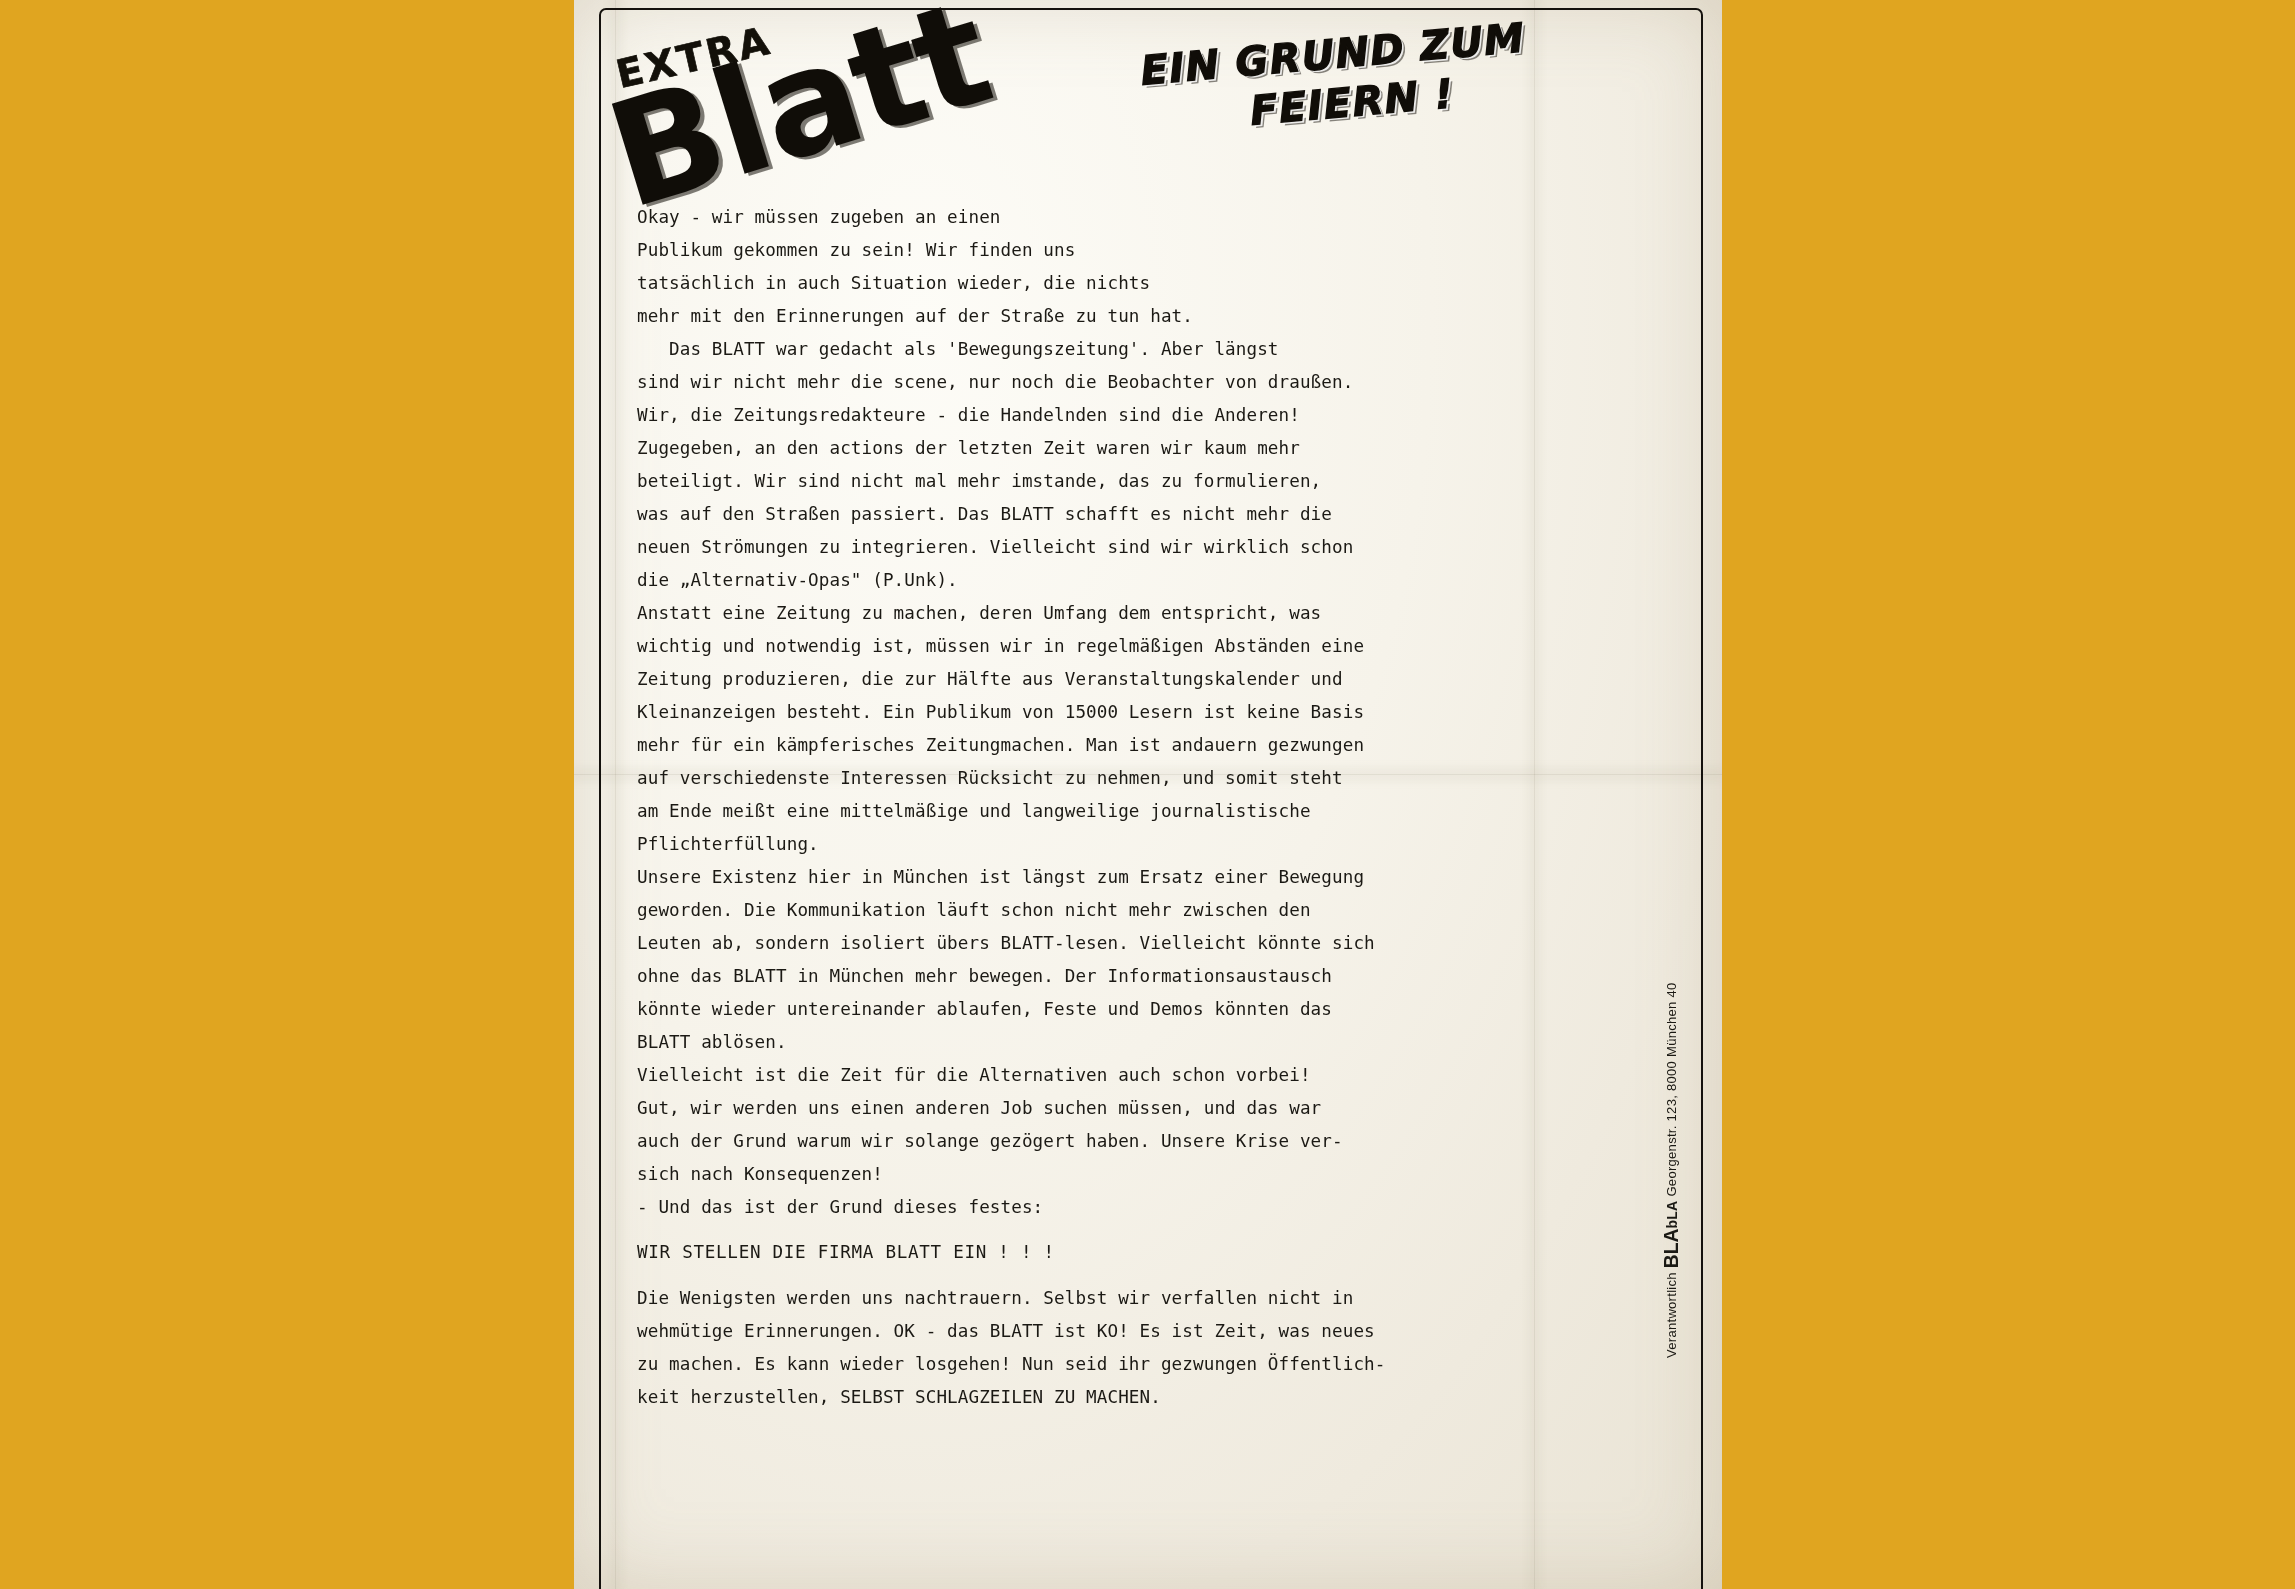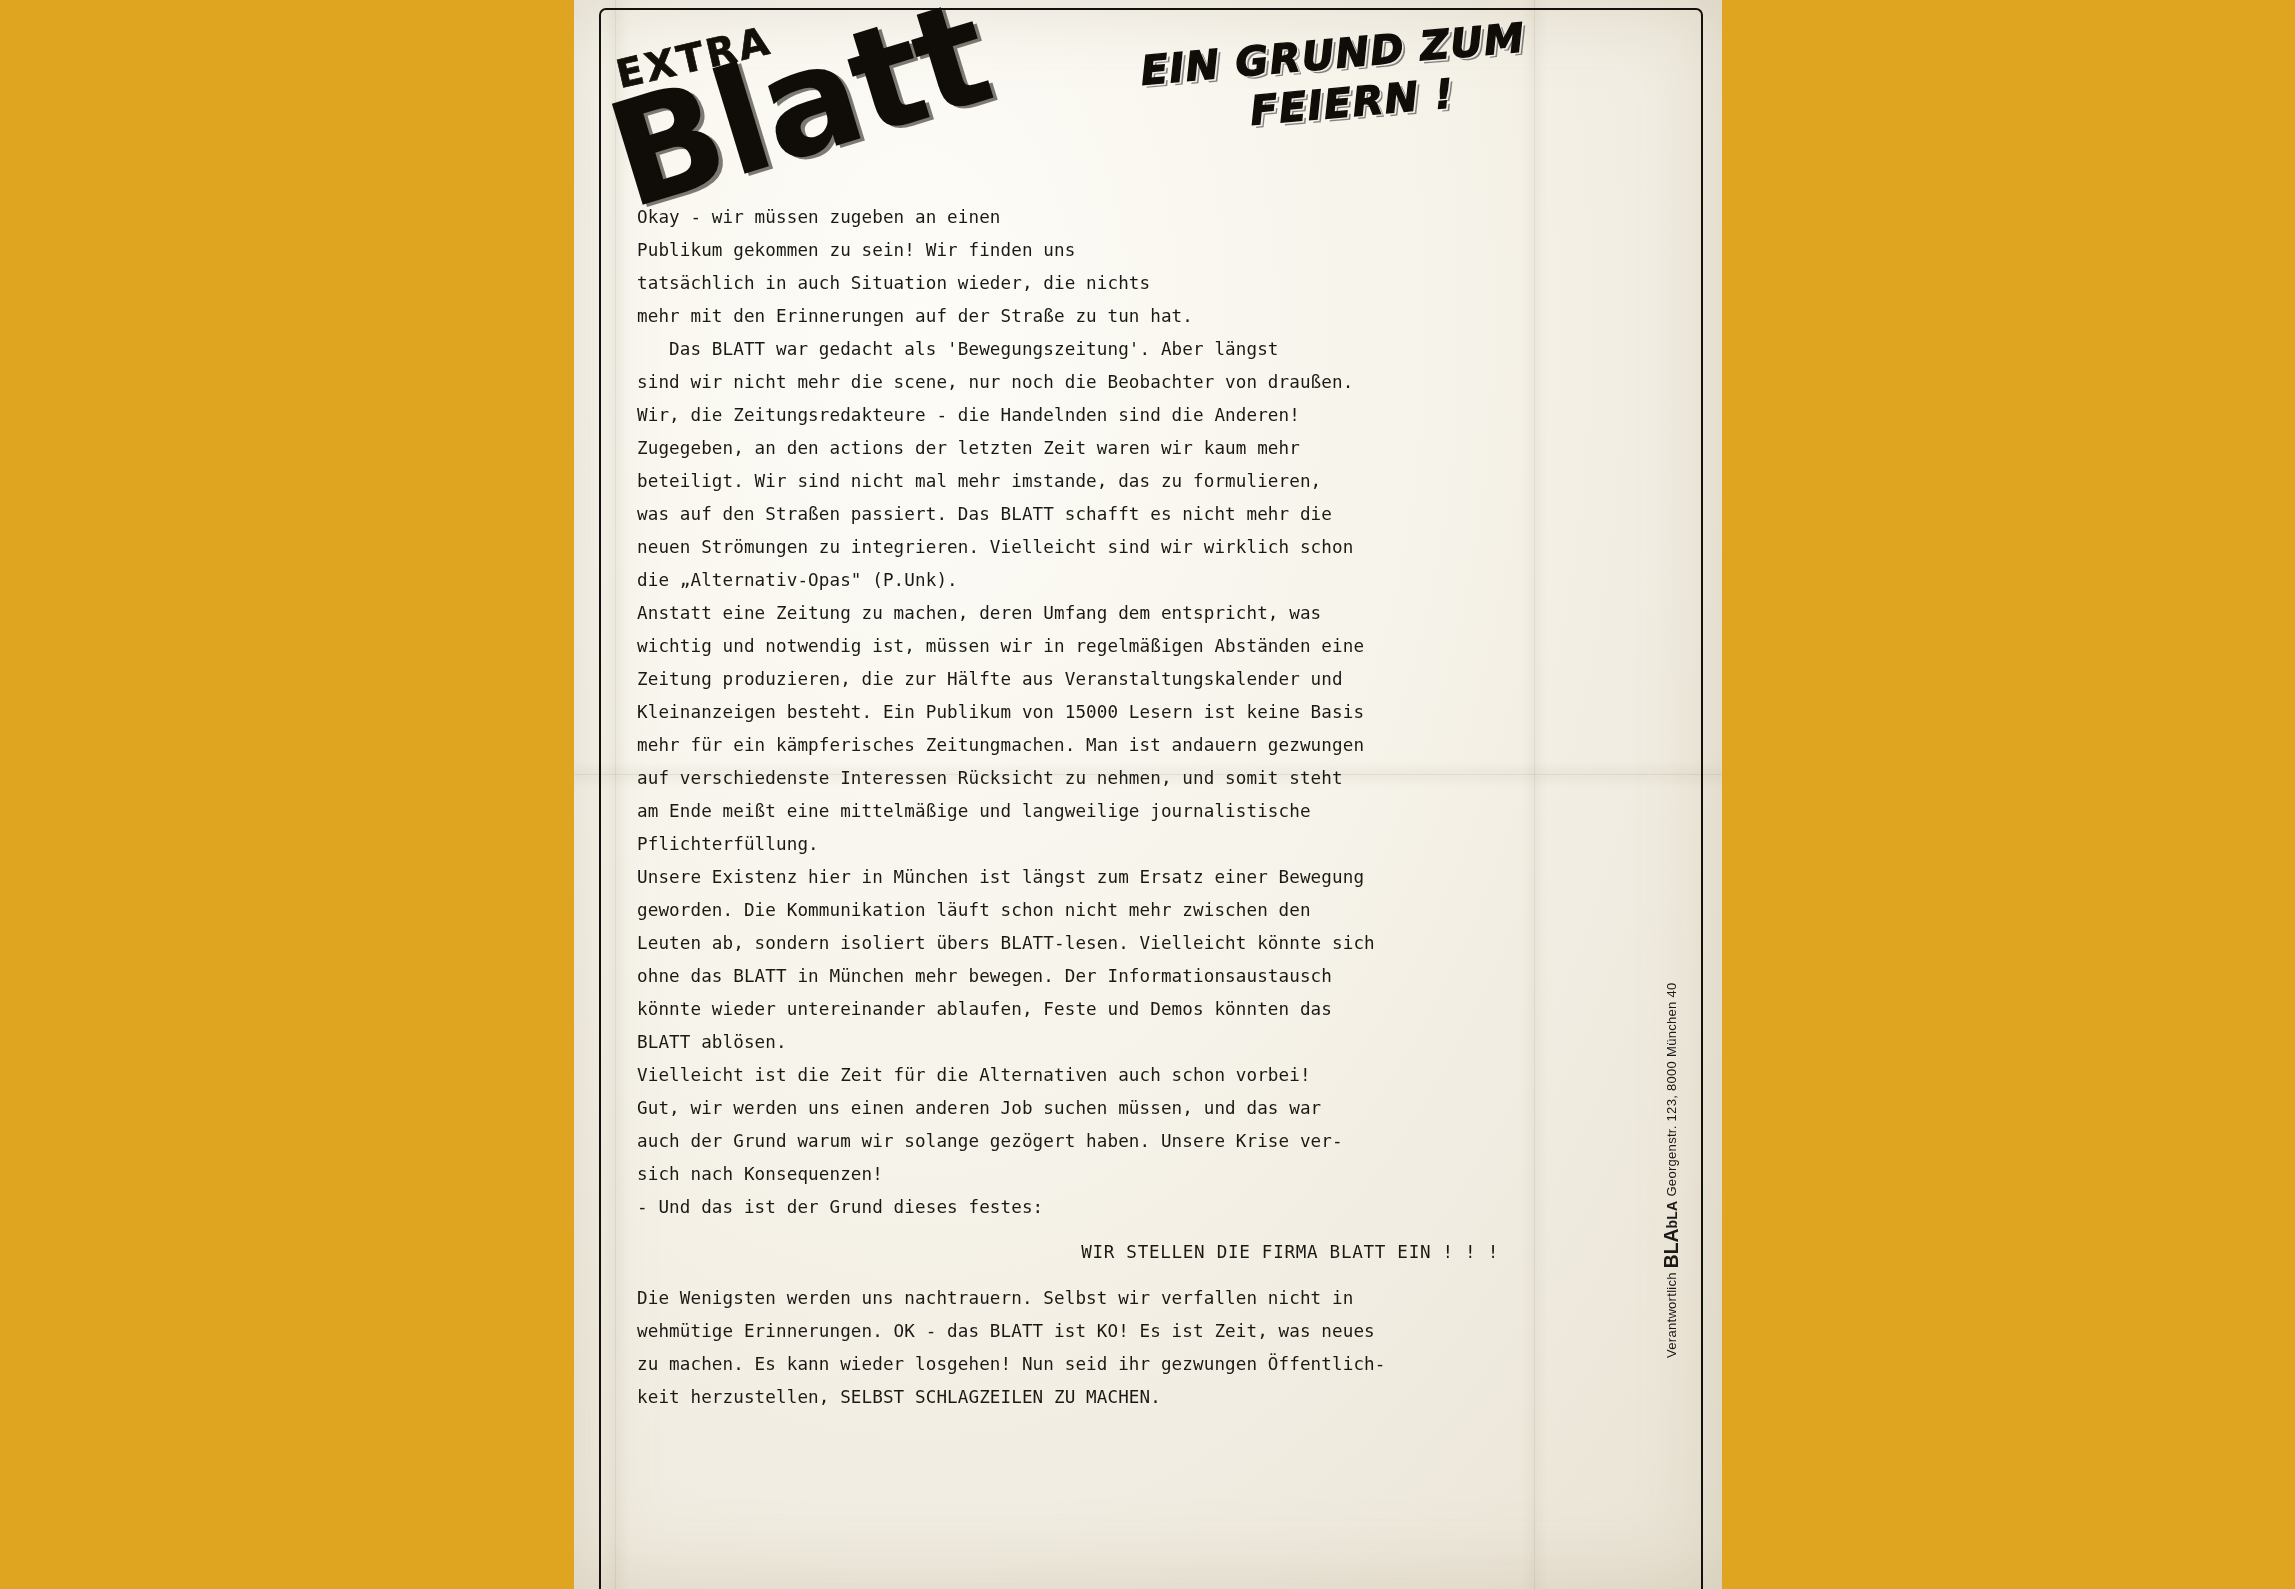--- a/index.html
+++ b/index.html
@@ -132,21 +132,21 @@
   }
   #article p {
     margin: 0;
     white-space: pre-wrap;
   }
   .indent-block {
     text-align: left;
     padding-right: 62px;
   }
   .center-line {
-    text-align: right;
+    text-align: left;
     padding: 12.4px 76px 12.4px 0;
     letter-spacing: 0.7px;
   }
 
   
   #imprint {
     position: absolute;
     right: 33px;
     top: 917px;
     width: 28px;

